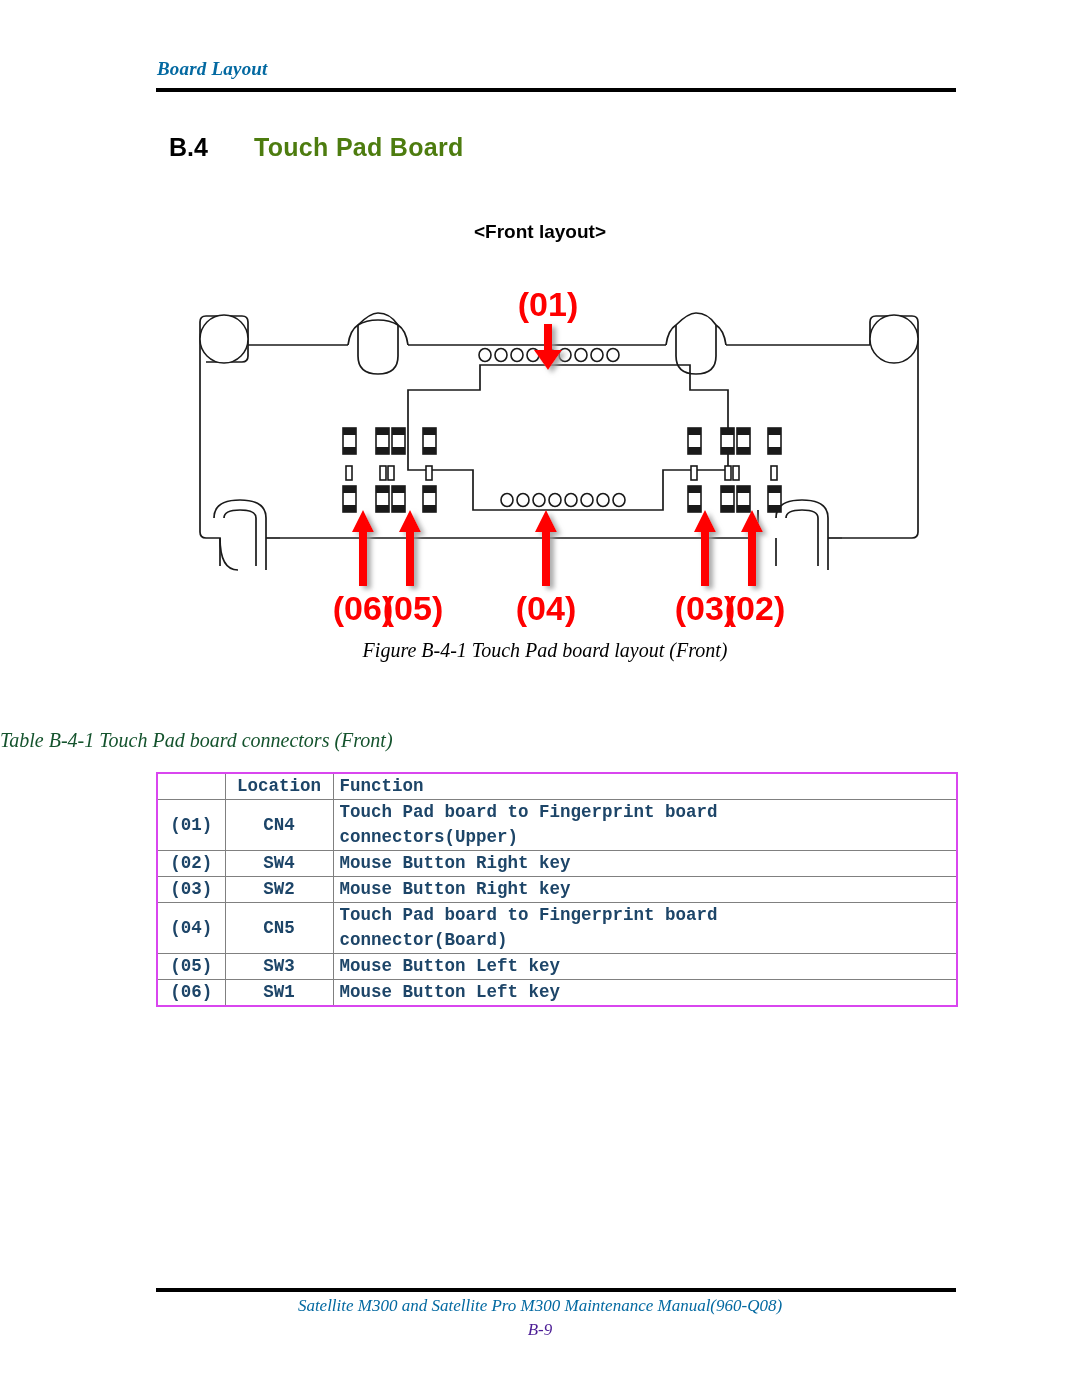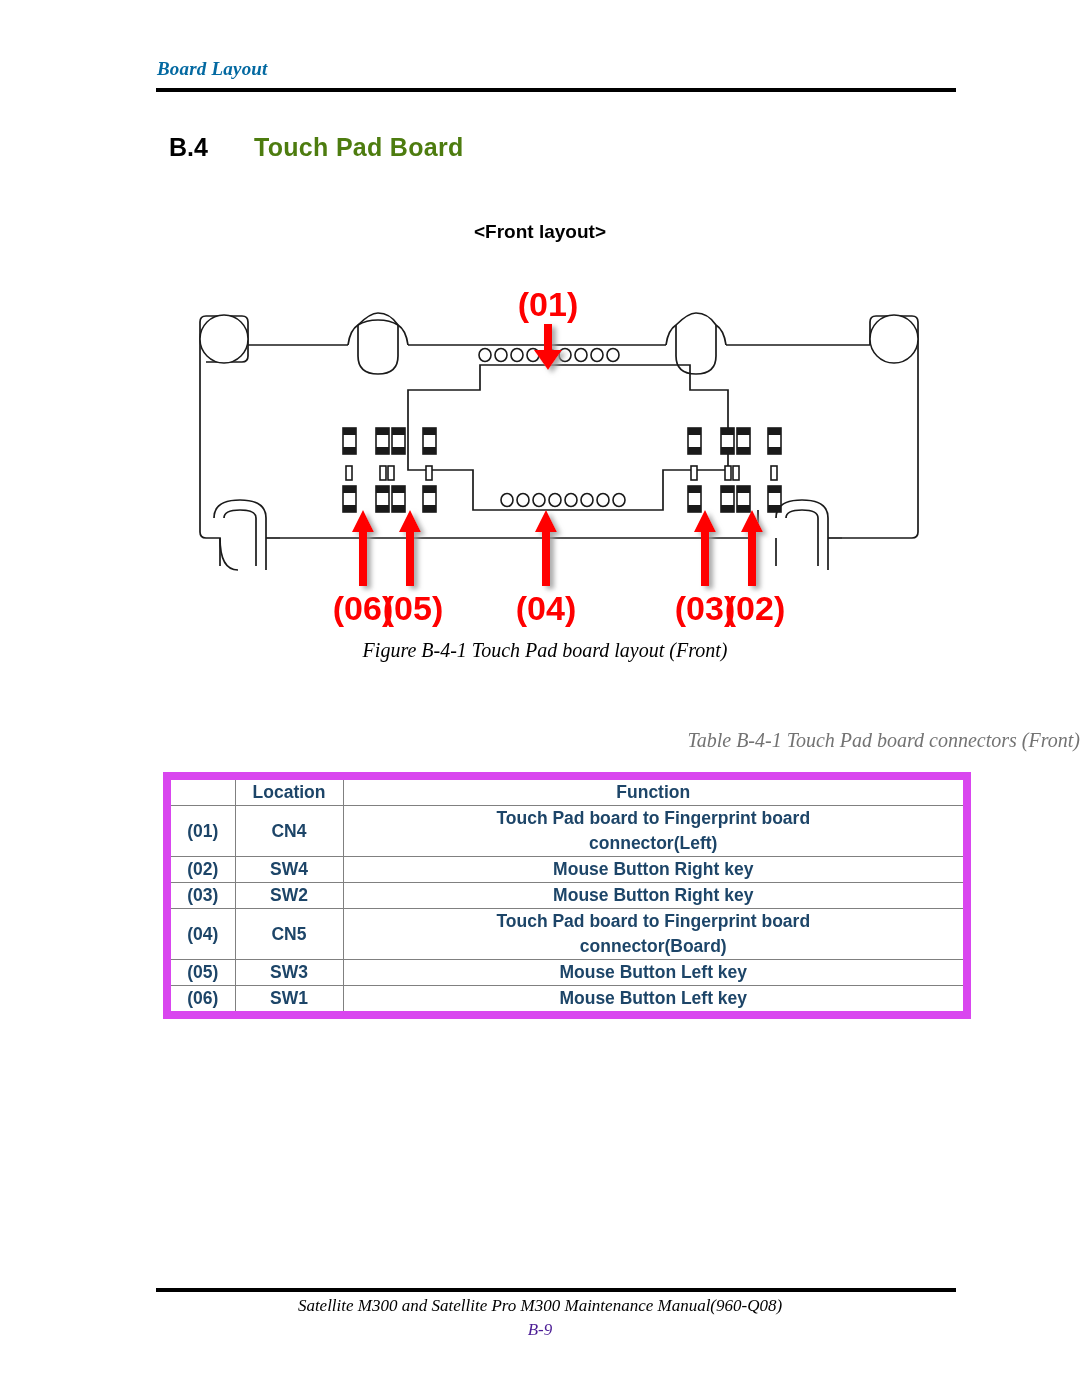--- a/index.html
+++ b/index.html
@@ -100,58 +100,57 @@
     font-size: 20px;
     color: #000;
     padding-left: 10px;
     box-sizing: border-box;
   }
   .tbl-caption {
     position: absolute;
     left: 0;
     top: 729px;
     width: 1080px;
-    text-align: right;
+    text-align: left;
     font-family: "Liberation Serif", serif;
     font-style: italic;
     font-size: 20px;
-    color: #737373;
+    color: #14532d;
     box-sizing: border-box;
   }
 
   
   .conn-table {
     position: absolute;
     left: 156px;
     top: 772px;
     width: 800px;
     border-collapse: collapse;
     table-layout: fixed;
-    border: 8px solid #d946ef;
-    font-family: Liberation Sans, sans-serif;
-    margin-left: 7px;
+    border: 2px solid #d946ef;
+    font-family: Liberation Mono, monospace;
   }
   .conn-table col.c-idx  { width: 68px; }
   .conn-table col.c-loc  { width: 108px; }
   .conn-table col.c-func { width: 624px; }
 
   .conn-table td {
     border: 1px solid #808080;
     color: #1d4568;
     font-weight: bold;
     font-size: 17.5px;
     padding: 0 6px;
     vertical-align: middle;
     line-height: 25px;
   }
   .conn-table tr.r-short td { height: 25px; }
   .conn-table tr.r-tall  td { height: 50px; }
   .cell-idx { text-align: center; }
   .cell-loc { text-align: center; }
-  .cell-func { text-align: center; padding-left: 9px; }
+  .cell-func { text-align: left; padding-left: 9px; }
   .cell-func .l2 { display: block; }
   .hdr-blank { border-left: none; }
 
   
   .foot-rule {
     position: absolute;
     left: 156px;
     top: 1288px;
     width: 800px;
     height: 4px;
@@ -159,21 +158,21 @@
   }
   .foot-line1 {
     position: absolute;
     left: 0;
     top: 1296px;
     width: 1080px;
     text-align: center;
     font-family: "Liberation Serif", serif;
     font-style: italic;
     font-size: 17px;
-    color: #000000;
+    color: #0369a1;
   }
   .foot-line2 {
     position: absolute;
     left: 0;
     top: 1320px;
     width: 1080px;
     text-align: center;
     font-family: "Liberation Serif", serif;
     font-style: italic;
     font-size: 17px;
@@ -372,21 +371,21 @@
         <td class="cell-idx hdr-blank"></td>
         <td class="cell-loc">Location</td>
         <td class="cell-func">Function</td>
       </tr>
 
       <tr class="r-tall">
         <td class="cell-idx">(01)</td>
         <td class="cell-loc">CN4</td>
         <td class="cell-func">
           <span>Touch Pad board to Fingerprint board</span>
-          <span class="l2">connector(Left)</span>
+          <span class="l2">connectors(Upper)</span>
         </td>
       </tr>
 
       <tr class="r-short">
         <td class="cell-idx">(02)</td>
         <td class="cell-loc">SW4</td>
         <td class="cell-func">Mouse Button Right key</td>
       </tr>
 
       <tr class="r-short">

